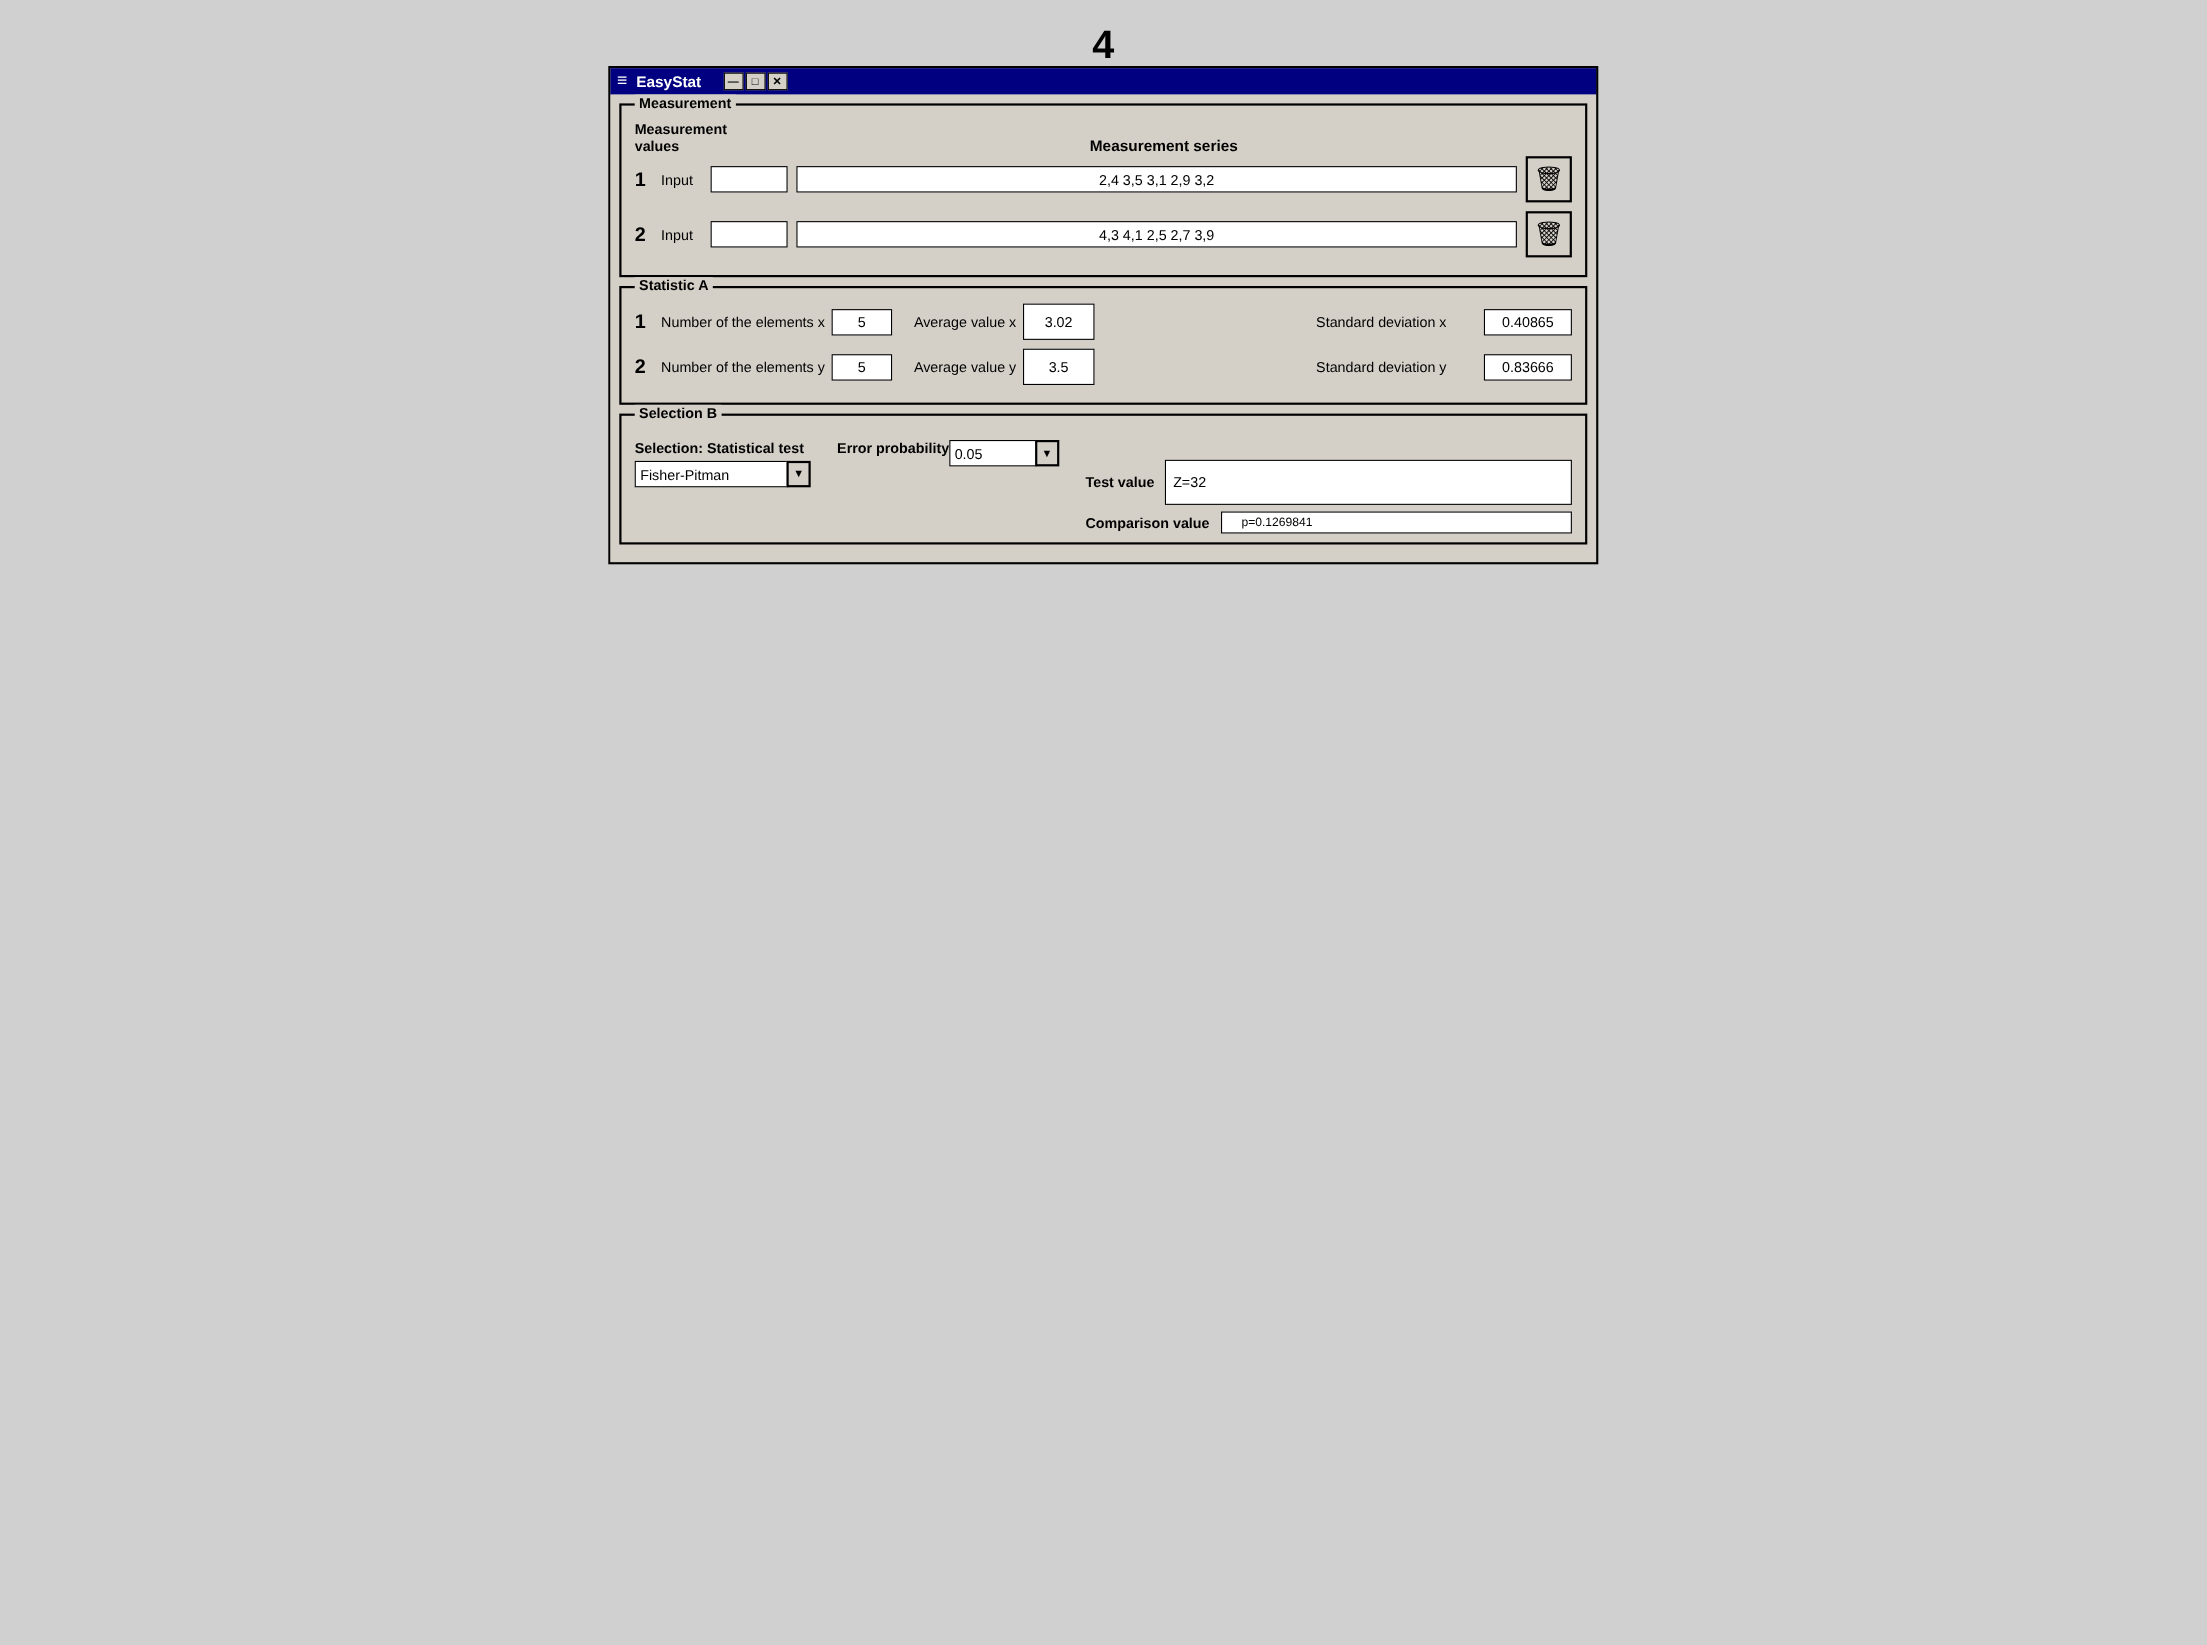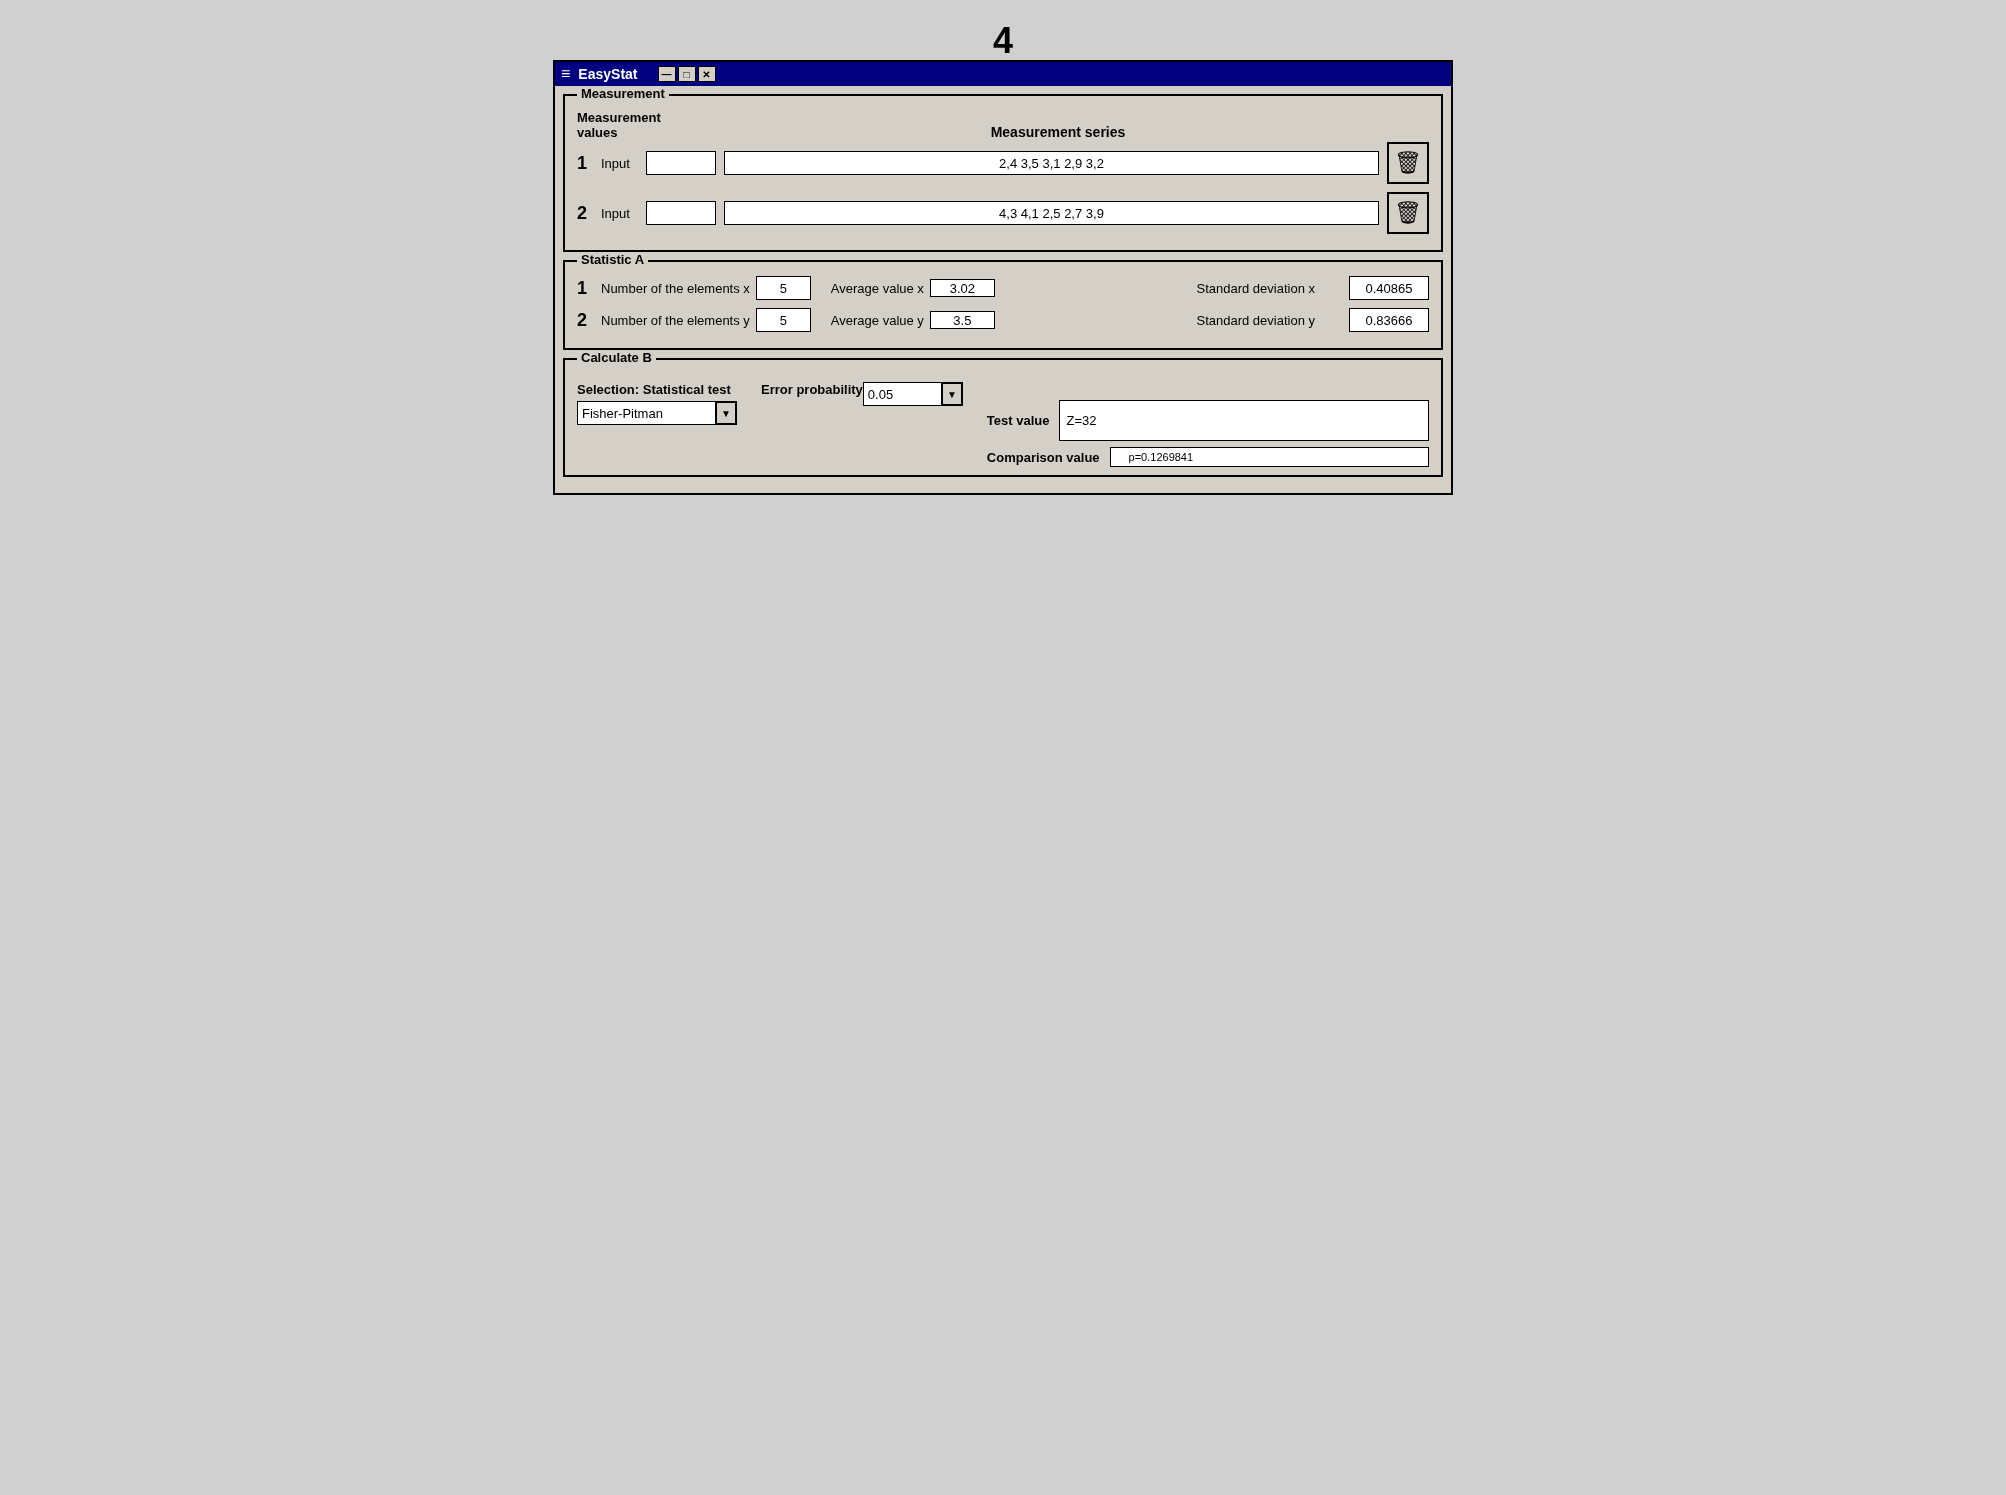--- a/index.html
+++ b/index.html
@@ -184,21 +184,21 @@
       margin-right: 20px;
     }
 
     .stat-avg-label {
       font-size: 13px;
       margin-right: 6px;
     }
 
     .stat-avg-input {
       width: 65px;
-      height: 18px;
+      height: 33px;
       border: 1px solid #000;
       background: #fff;
       font-size: 13px;
       padding: 2px 4px;
       text-align: center;
       margin-right: 40px;
     }
 
     .stat-std-label {
       font-size: 13px;
@@ -436,21 +436,21 @@
         <span class="stat-label">Number of the elements y</span>
         <input class="stat-small-input" type="text" value="5" style="">
         <span class="stat-avg-label">Average value y</span>
         <input class="stat-avg-input" type="text" value="3.5" style="">
         <span class="stat-std-label">Standard deviation y</span>
         <input class="stat-std-input" type="text" value="0.83666" style="">
       </div>
     </div>
 
     <div class="section" style="padding-top:18px;">
-      <span class="section-title">Calculate B</span>
+      <span class="section-title">Selection B</span>
 
       <div style="display:flex; align-items:flex-start; gap:24px; padding-top:4px;">
 
         <div style="display:flex;flex-direction:column;">
           <span class="stat-b-sublabel">Selection: Statistical test</span>
           <div class="stat-b-select-wrap">
             <select class="stat-b-select">
               <option>Fisher-Pitman</option>
               <option>T-Test</option>
               <option>Wilcoxon</option>

